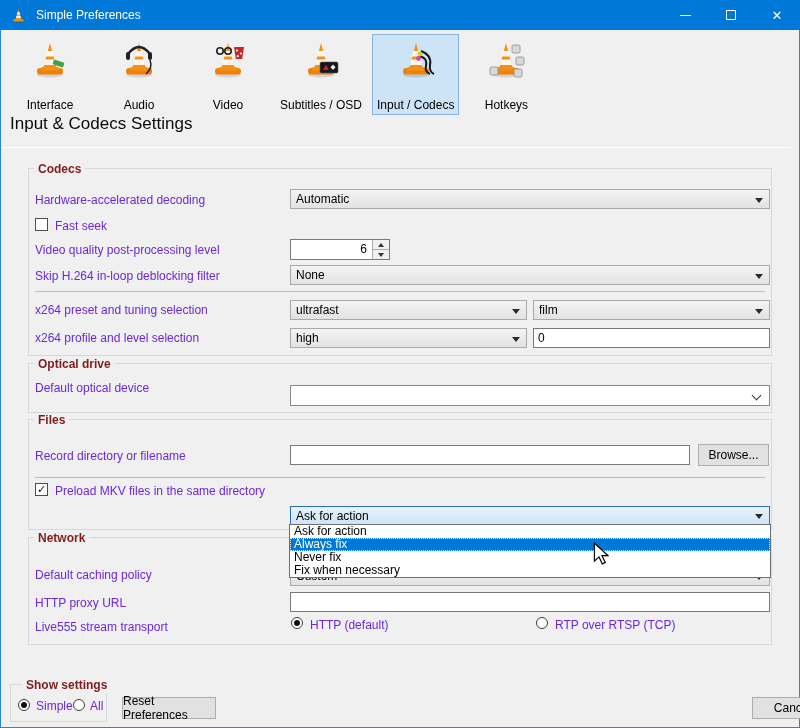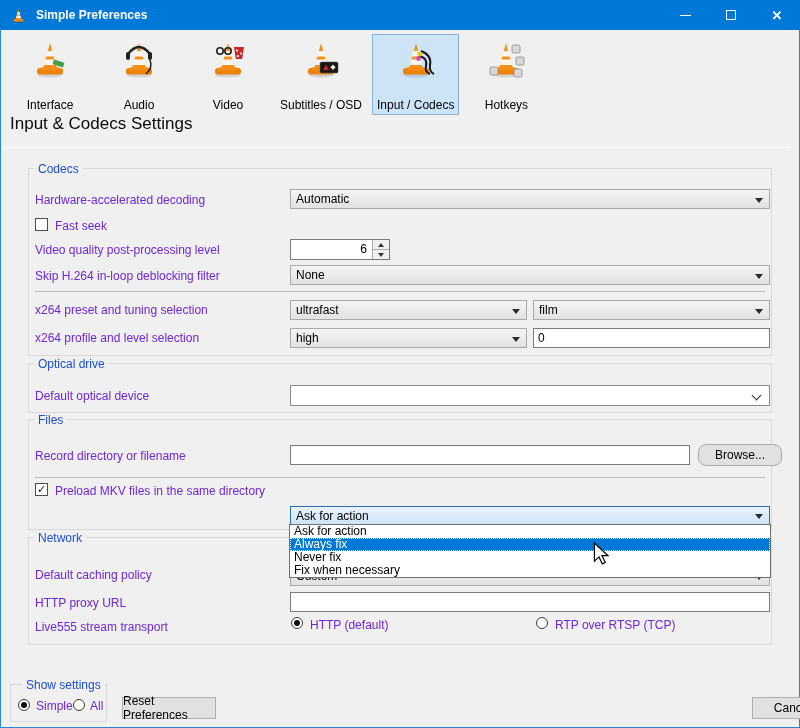--- a/index.html
+++ b/index.html
@@ -1,41 +1,41 @@
 <!DOCTYPE html>
 <html><head>
 <meta charset="utf-8">
 <style>
   * { box-sizing: border-box; }
   body { margin:0; font-family:"Liberation Sans", sans-serif; background:#f0f0f0; }
   .win { position:relative; width:800px; height:728px; background:#f0f0f0; overflow:hidden;
          box-shadow: inset 0 0 0 1px #2986d7; }
   
   .titlebar { position:absolute; left:0; top:0; width:800px; height:30px; background:#0078d7;
-              display:flex; align-items:center;font-weight:bold; }
+              display:flex; align-items:center; }
   .titlebar .app-ic { margin-left:10px; }
   .titlebar .ttl { color:#fff; font-size:12px; margin-left:9px; }
   .winbtns { position:absolute; right:0; top:0; display:flex; }
   .wbtn { width:46px; height:30px; display:flex; align-items:center; justify-content:center; }
   .min-g { width:11px; height:1px; background:#fff; }
   .max-g { width:10px; height:10px; border:1px solid #fff; }
   .cls-g { color:#fff; font-size:13px; line-height:13px; }
   
   .toolbar { position:absolute; left:8px; top:34px; display:flex; gap:5px; }
   .tbitem { min-width:84px; padding:3px 4px 2px; display:flex; flex-direction:column; align-items:center;
             border:1px solid transparent;gap:16px; }
   .tbitem.selected { background:#cde4f7; border-color:#88b3dc; }
   .tbitem .tlabel { font-size:12px; color:#000; margin-top:2px; white-space:nowrap; }
   
   .heading { position:absolute; left:10px; top:114px; font-size:17px; color:#0a0a0a; }
   .hrule { position:absolute; left:2px; top:147px; width:789px; height:1px; background:#a3a3a3;
            border-bottom:1px solid #fdfdfd; }
   
   .group { position:absolute; border:1px solid #d8d8d8; }
-  .legend { position:absolute; font-size:12px; color:#1d4ed8; background:#f0f0f0; padding:0 4px; white-space:nowrap; }
+  .legend { position:absolute; font-size:12px; color:#7f1d1d; background:#f0f0f0; padding:0 4px; white-space:nowrap;font-weight:bold; }
   .sep { position:absolute; height:1px; background:#bcbcbc; }
   .lbl { position:absolute; font-size:12px; color:#6d28d9; white-space:nowrap; }
   
   .combo { position:absolute; height:20px; background:linear-gradient(#f4f4f4,#e2e2e2);
            border:1px solid #a9a9a9; font-size:12px; color:#000;
            display:flex; align-items:center; padding:0 20px 0 5px; overflow:hidden; }
   .combo .arr { position:absolute; right:6px; top:8px; width:0; height:0;
                 border-left:4px solid transparent; border-right:4px solid transparent;
                 border-top:5px solid #2b2b2b; }
   .combo.focused { background:linear-gradient(#e9f3fc,#cfe4f8); border:1px solid #2a6db0; }
@@ -215,32 +215,32 @@
 
   <span class="lbl" style="left:35px; top:331px;">x264 profile and level selection</span>
   <div class="combo" style="left:290px; top:328px; width:237px;">
     <span>high</span>
       <span class="arr"></span>
   </div>
   <input class="tinput" style="left: 533px; top: 328px; width: 237px;" value="0">
 
   <div class="group" style="left:28px; top:363px; width:744px; height:50px;"></div>
   <span class="legend" style="left:34px; top:357px;">Optical drive</span>
-  <span class="lbl" style="left:35px; top:389px;text-align:center;">Default optical device</span>
+  <span class="lbl" style="left:35px; top:381px;text-align:center;">Default optical device</span>
   <div class="combo editable" style="left:290px; top:385px; width:480px; height:21px;">
     <span></span>
       <span class="chev"></span>
   </div>
 
   <div class="group" style="left:28px; top:419px; width:744px; height:111px;"></div>
   <span class="legend" style="left:34px; top:413px;">Files</span>
 
   <span class="lbl" style="left:35px; top:449px;">Record directory or filename</span>
   <input class="tinput" style="left: 290px; top: 445px; width: 400px;" value="">
-  <div class="btn" style="left:698px; top:444px; width:84px; height:22px;border-radius:8px;">
+  <div class="btn" style="left:698px; top:444px; width:71px; height:22px;">
     <span>Browse...</span>
   </div>
 
   <div class="sep" style="left:35px; top:477px; width:730px;"></div>
 
   <div class="checkbox" style="left:35px; top:483px;">✓</div>
   <span class="lbl" style="left:55px; top:484px;">Preload MKV files in the same directory</span>
 
   <div class="combo focused" style="left:290px; top:506px; width:480px; height:19px;">
     <span>Ask for action</span>

